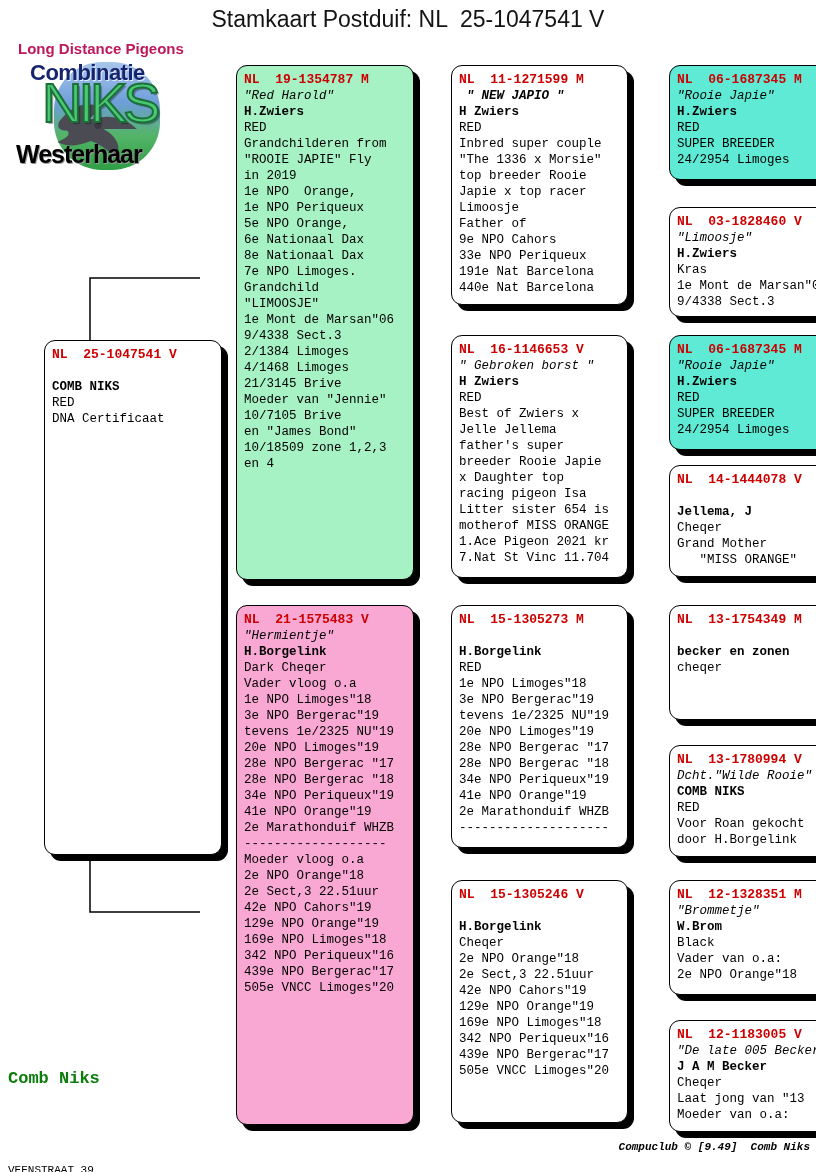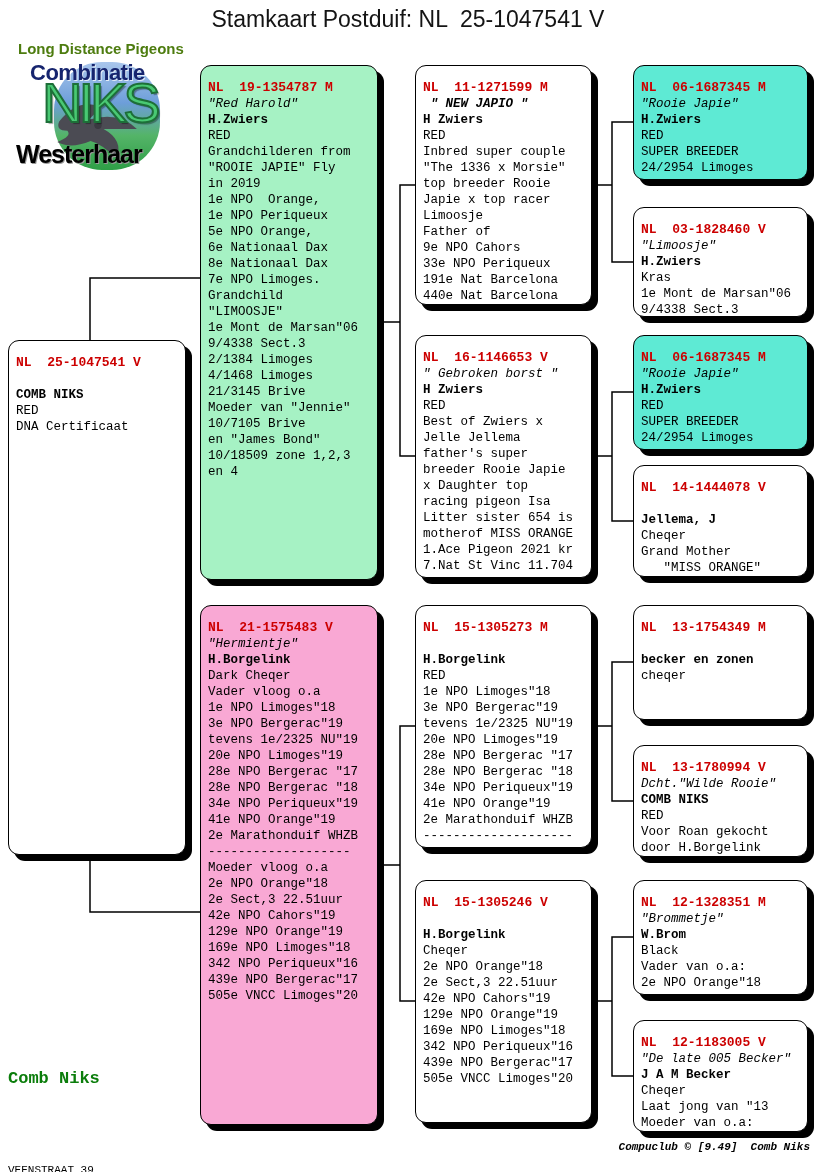--- a/index.html
+++ b/index.html
@@ -2,33 +2,33 @@
 <html><head>
 <meta charset="utf-8">
 <style>
   html,body{margin:0;padding:0;background:#fff;}
   #page{position:relative;width:816px;height:1172px;background:#ffffff;overflow:hidden;
         font-family:"Liberation Mono",monospace;color:#000;}
   .title{position:absolute;top:6px;left:0;width:100%;text-align:center;
          font-family:"Liberation Sans",sans-serif;font-size:23px;color:#141414;white-space:pre;}
   
   .pbox{position:absolute;background:#fff;border:1.6px solid #000;border-radius:11px;
-        box-shadow:6px 6px 0 0 #000;padding:14px 7px;box-sizing:border-box;z-index:2;}
+        box-shadow:6px 6px 0 0 #000;padding:6px 7px;box-sizing:border-box;z-index:2;margin-left:36px;}
   .pbox.mint{background:#a6f2c4;}
   .pbox.green{background:#5eead4;}
   .pbox.pink{background:#f9a8d4;}
   .box-header{font-size:13px;line-height:16px;font-weight:bold;color:#cc0000;white-space:pre;}
   .ln{font-size:12.5px;line-height:16px;height:16px;white-space:pre;}
   .ln.b{font-weight:bold;}
   .ln.i{font-style:italic;}
   svg.connectors{position:absolute;left:0;top:0;z-index:1;}
   
   .logo{position:absolute;left:10px;top:40px;width:178px;height:132px;z-index:3;
         font-family:"Liberation Sans",sans-serif;}
-  .logo-tagline{position:absolute;top:0;left:8px;font-size:15px;font-weight:bold;color:#4d7c0f;white-space:pre;}
+  .logo-tagline{position:absolute;top:0;left:8px;font-size:15px;font-weight:bold;color:#be185d;white-space:pre;}
   .logo-blob{position:absolute;left:44px;top:22px;width:106px;height:108px;border-radius:48px;
         background:linear-gradient(180deg,#a9c6ec 0%,#6d9ed9 38%,#54b468 68%,#2e9e46 100%);}
   .logo-combinatie{position:absolute;top:20px;left:20px;font-size:22px;font-weight:bold;
         color:#16246e;text-shadow:1px 1px 0 rgba(255,255,255,.75);letter-spacing:-0.5px;white-space:pre;}
   .logo-niks{position:absolute;top:33px;left:32px;font-size:56px;font-weight:normal;line-height:60px;
         color:#49c973;letter-spacing:-4px;-webkit-text-stroke:2px #1d6f38;
         text-shadow:2px 2px 1px rgba(0,0,0,.35);white-space:pre;}
   .logo-westerhaar{position:absolute;top:100px;left:6px;font-size:25px;font-weight:bold;color:#000000;
         text-shadow:1px 1px 0 #9a9a9a;letter-spacing:-1px;white-space:pre;}
   .logo-pigeon{position:absolute;left:40px;top:52px;}

